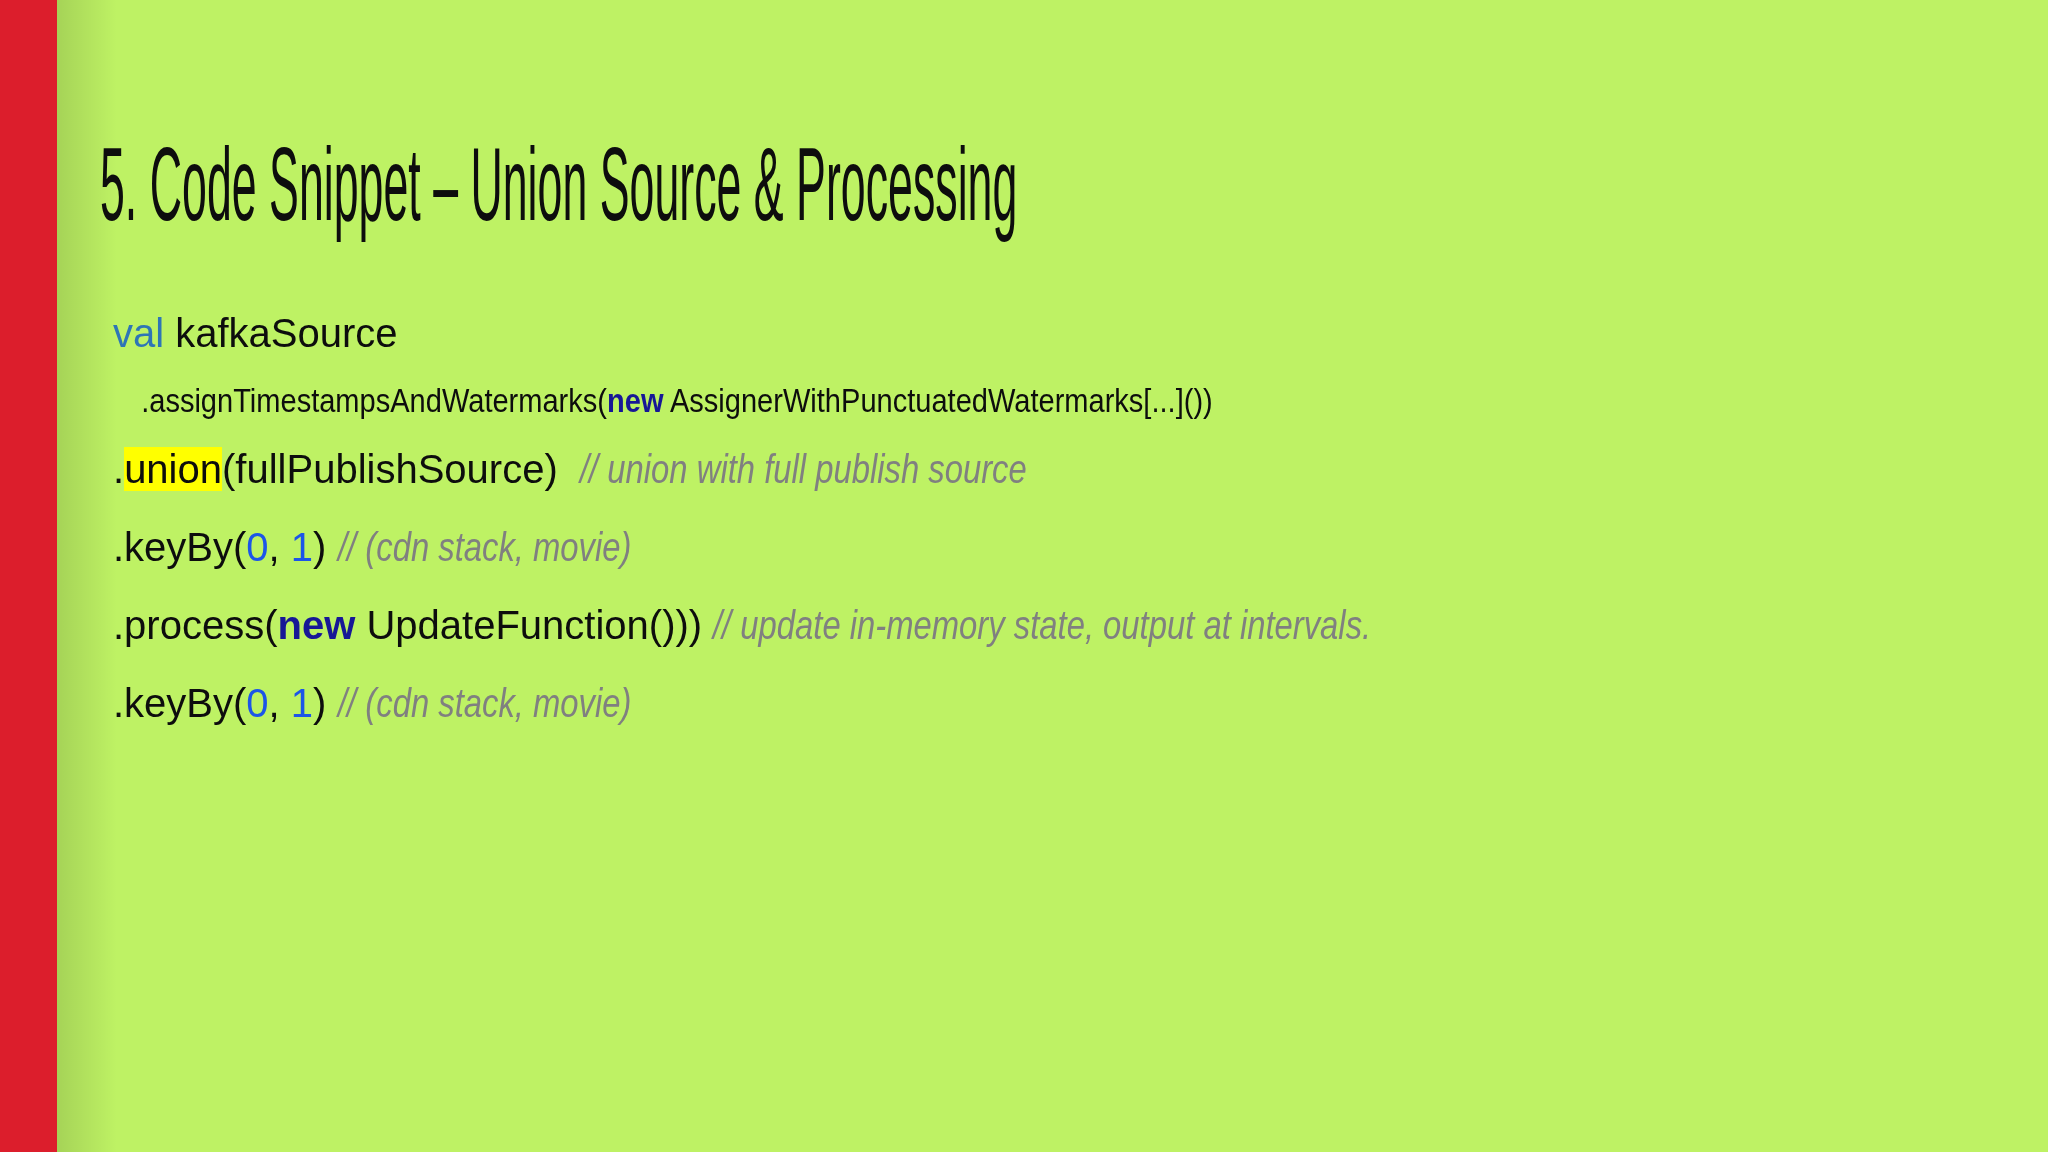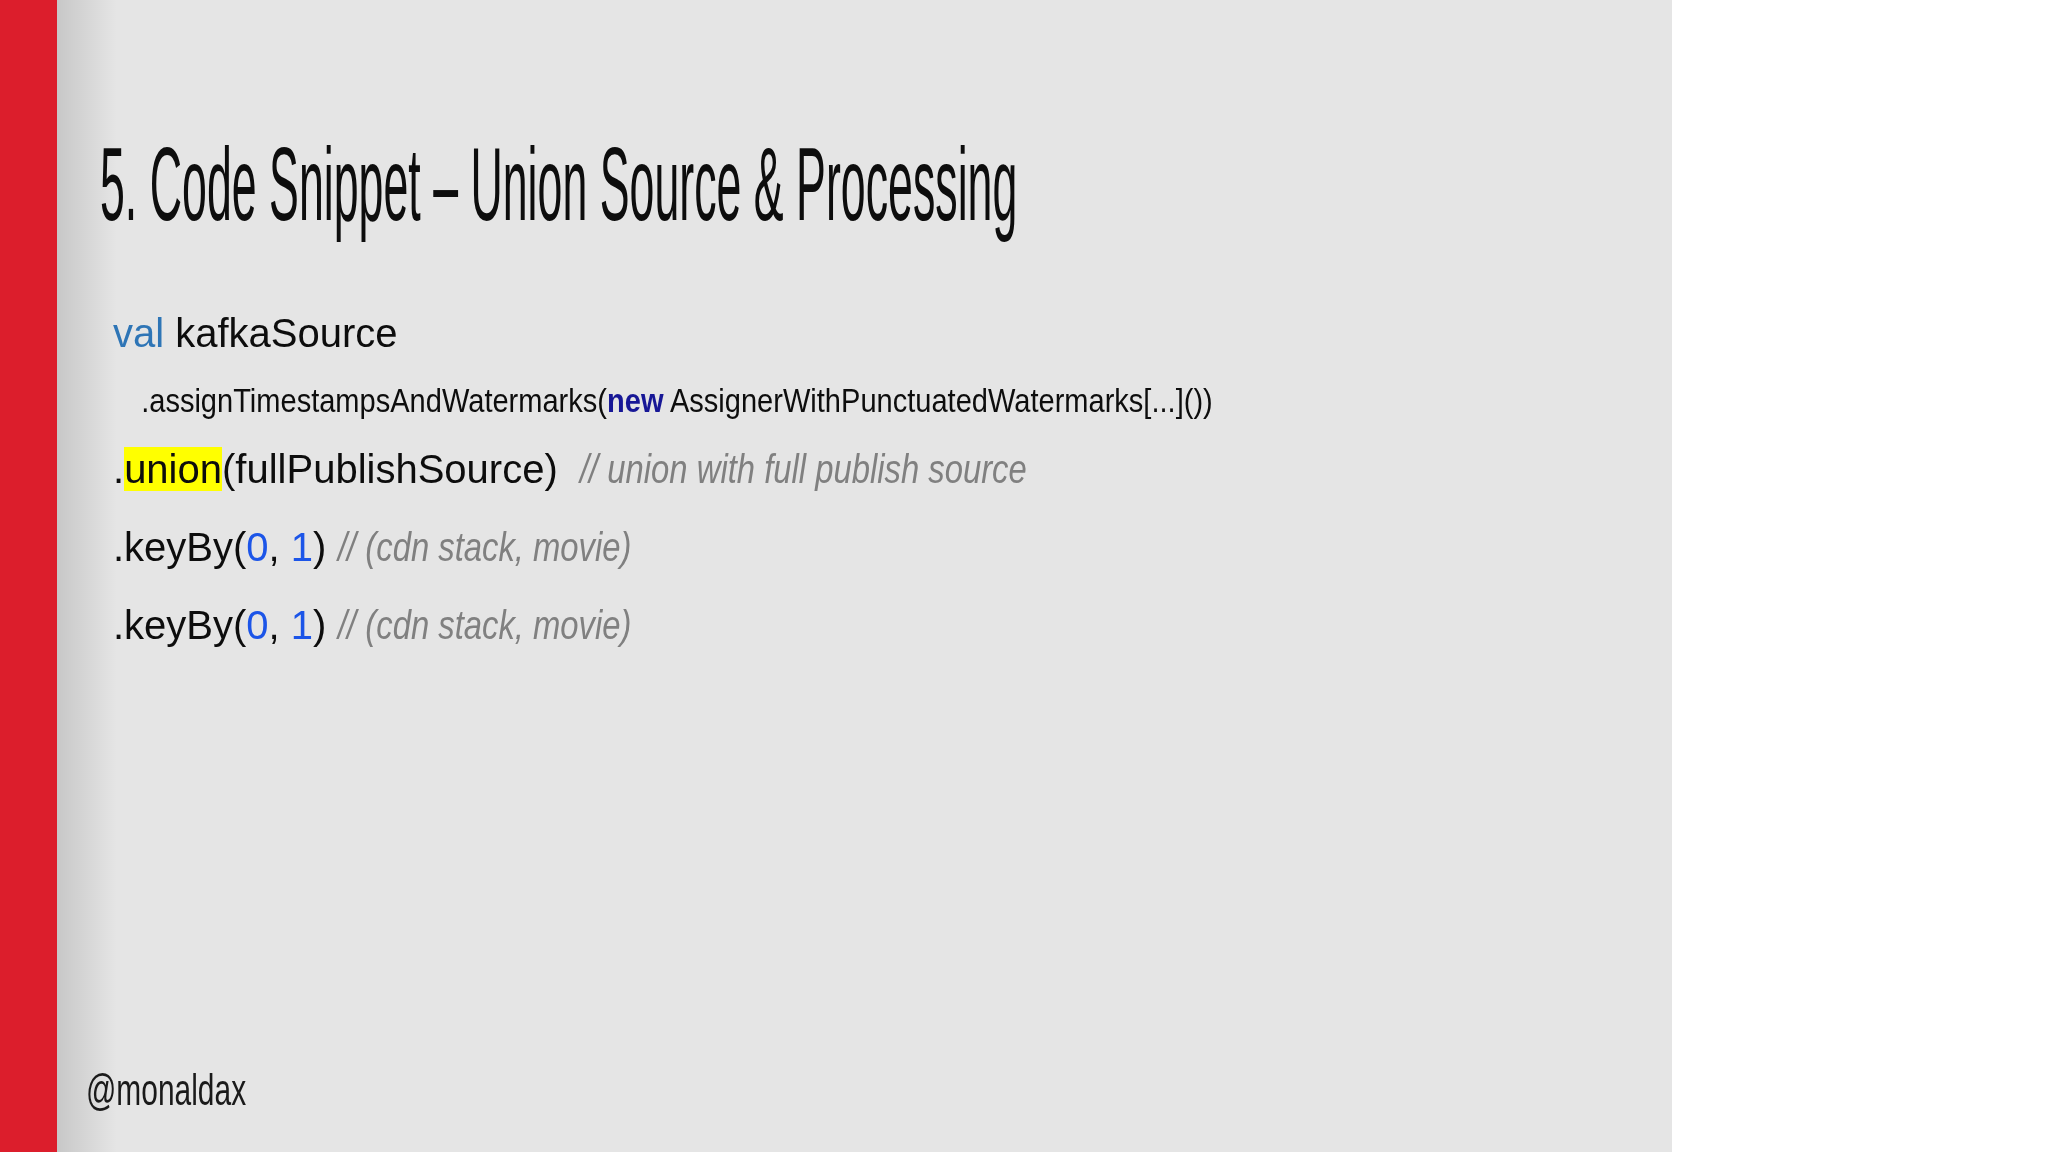--- a/index.html
+++ b/index.html
@@ -6,23 +6,23 @@
     margin: 0;
     padding: 0;
     width: 2048px;
     height: 1152px;
     background: #ffffff;
     overflow: hidden;
     font-family: "Liberation Sans", sans-serif;
   }
   .slide {
     position: relative;
-    width: 1672px;
+    width: 2048px;
     height: 1152px;
-    background: #e5e5e5;
+    background: #bef264;
   }
   .accent-bar {
     position: absolute;
     left: 0; top: 0;
     width: 57px; height: 1152px;
     background: var(--accent_red, #DC1E2C);
   }
   .accent-bar-shadow {
     position: absolute;
     left: 57px; top: 0;
@@ -106,17 +106,17 @@
   <div class="accent-bar"></div>
   <div class="accent-bar-shadow"></div>
 
   <h1 class="slide-title"><span class="condense">5. Code Snippet – Union Source &amp; Processing</span></h1>
 
   <div class="code-block">
       <div class="code-line"><span class="tok-val">val</span><span class="tok-plain"> kafkaSource</span></div>
       <div class="code-line small"><span class="tok-plain">.assignTimestampsAndWatermarks(</span><span class="tok-new">new</span><span class="tok-plain"> AssignerWithPunctuatedWatermarks[...]())</span></div>
       <div class="code-line"><span class="tok-plain">.</span><span class="tok-highlight">union</span><span class="tok-plain">(fullPublishSource)  </span><span class="tok-comment">// union with full publish source</span></div>
       <div class="code-line"><span class="tok-plain">.keyBy(</span><span class="tok-num">0</span><span class="tok-plain">, </span><span class="tok-num">1</span><span class="tok-plain">) </span><span class="tok-comment">// (cdn stack, movie)</span></div>
+      <div class="code-line"><span class="tok-plain">.process(</span><span class="tok-new">new</span><span class="tok-plain"> UpdateFunction())) </span><span class="tok-comment">// update in-memory state, output at intervals.</span></div>
       <div class="code-line"><span class="tok-plain">.keyBy(</span><span class="tok-num">0</span><span class="tok-plain">, </span><span class="tok-num">1</span><span class="tok-plain">) </span><span class="tok-comment">// (cdn stack, movie)</span></div>
     </div>
 
-  <div class="twitter-handle"><span class="condense">@monaldax</span></div>
 </div>
 
 </body></html>

